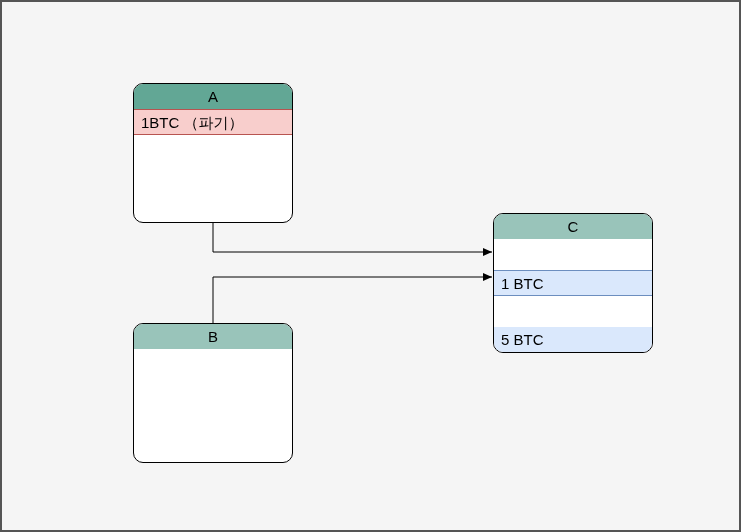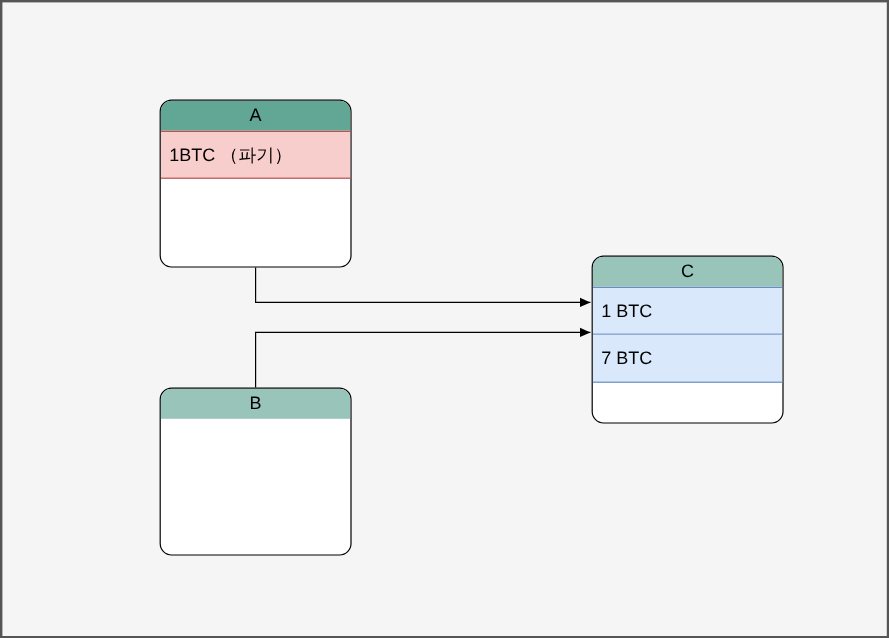--- a/index.html
+++ b/index.html
@@ -38,38 +38,39 @@
     align-items: center;
     justify-content: center;
     font-size: 15px;
     line-height: 1;
   }
   #node-a .node-header { background: var(--header-a-bg, #62a795); }
   #node-b .node-header { background: var(--header-b-bg, #99c4ba); }
   #node-c .node-header { background: var(--header-c-bg, #99c4ba); }
 
   .row {
-    height: 40px;
+    height: 26px;
     display: flex;
     align-items: center;
     padding: 0 7px;
     font-size: 15px;
     line-height: 1;
     border-top: 1px solid transparent;
     border-bottom: 1px solid transparent;
   }
   .row + .row { border-top: none; }
 
   .row-pink {
     background: var(--pink-row-bg, #f8cecc);
     border-color: var(--pink-row-border, #b85450);
   }
   .row-blue {
     background: var(--blue-row-bg, #dae8fc);
     border-color: var(--blue-row-border, #6c8ebf);
+    margin-top: 31px;
   }
 
   .edges {
     position: absolute;
     left: 0;
     top: 0;
     width: 741px;
     height: 532px;
     overflow: visible;
   }
@@ -111,17 +112,17 @@
   </div>
 
   <div class="node" id="node-c">
     <div class="node-header">
       <span>C</span>
     </div>
     <div class="row row-blue">
       <span>1 BTC</span>
     </div>
     <div class="row row-blue">
-      <span>7 BTC</span>
+      <span>5 BTC</span>
     </div>
   </div>
 
 </div>
 
 </body></html>

